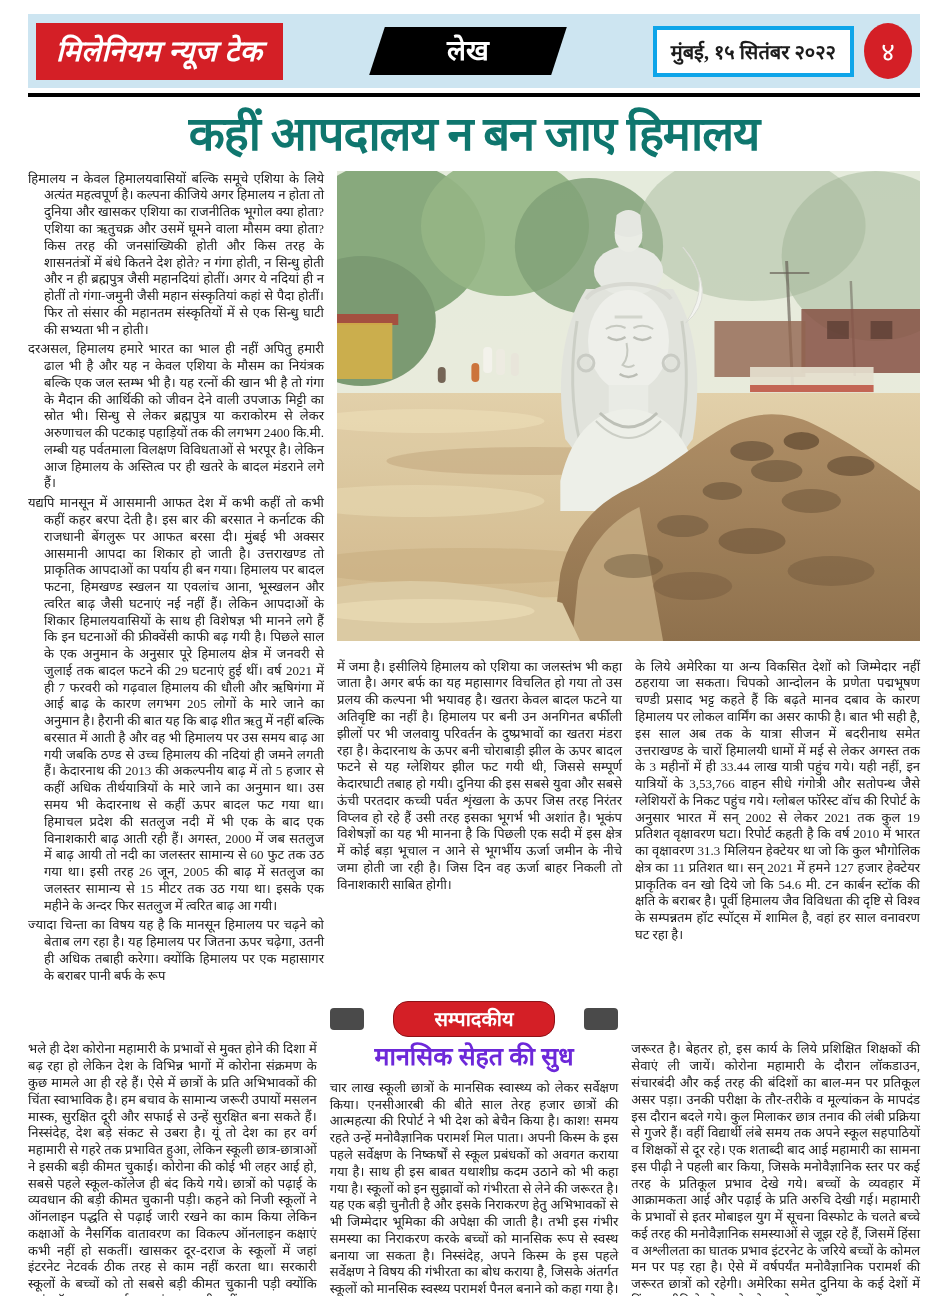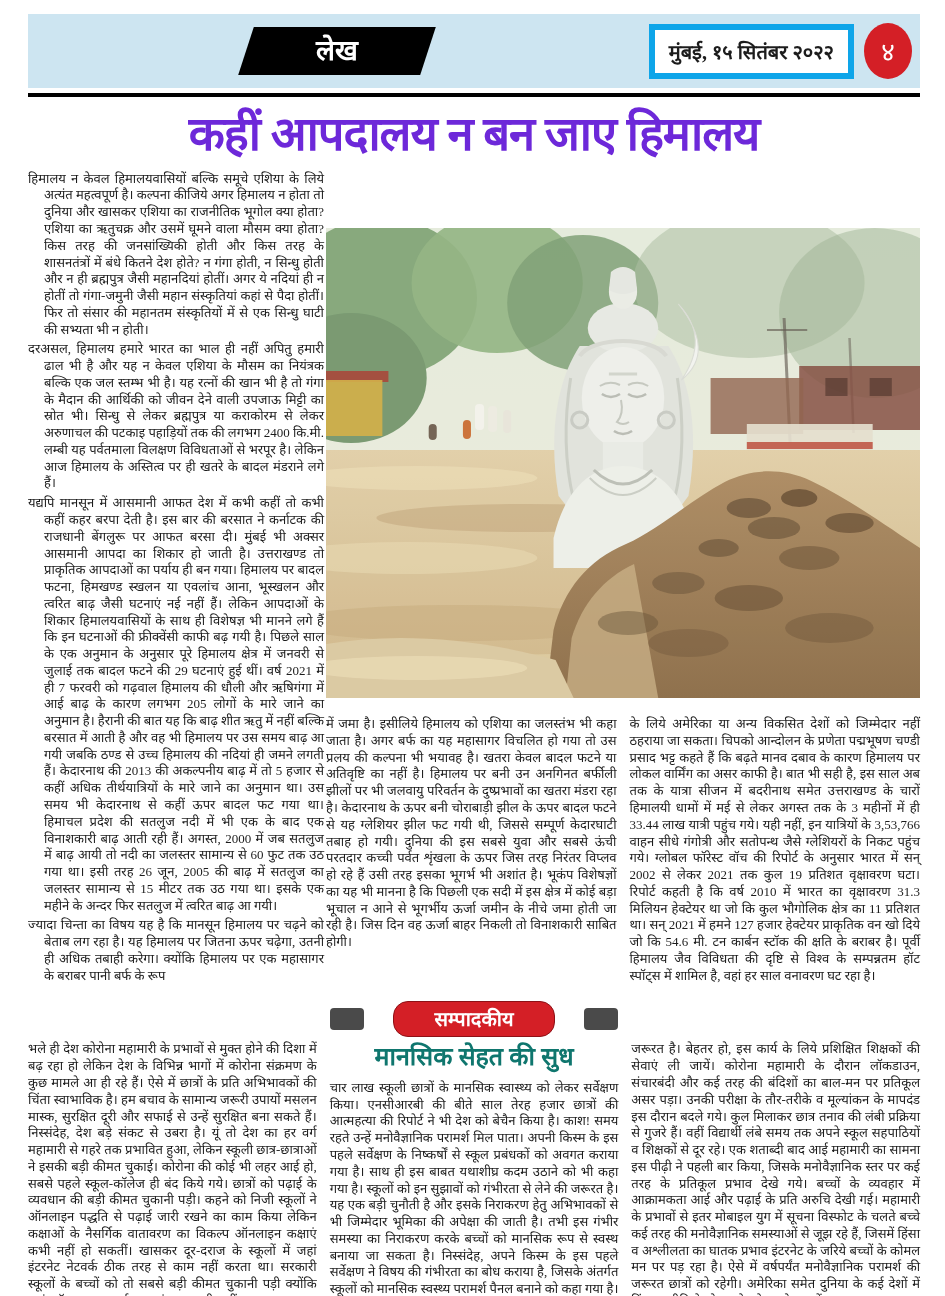--- a/index.html
+++ b/index.html
@@ -44,21 +44,21 @@
   .flag span {
     display: inline-block;
     transform: skewX(18deg);
     color: #fff;
     font-weight: bold;
     font-size: 28px;
     line-height: 1;
   }
   .date-box {
     background: #fff;
-    border: 6px solid #0ea5e9;
+    border: 4px solid #0ea5e9;
     font-weight: bold;
     font-size: 20px;
     padding: 8px 14px;
     white-space: nowrap;
   }
   .page-circle {
     width: 48px; height: 56px;
     background: #d41f26;
     border-radius: 50%;
     color: #fff;
@@ -66,28 +66,28 @@
     display: flex; align-items: center; justify-content: center;
     flex: none;
   }
   .rule { height: 4px; background: #000; margin-top: 5px; }
 
   
   h1.headline {
     text-align: center;
     font-size: 47px;
     font-weight: bold;
-    color: #6d28d9;
+    color: #0f766e;
     margin: 12px 0 10px;
     letter-spacing: -1px;
     line-height: 1.1;
   }
 
   
-  .top-section { display: flex; gap: 2px; align-items: flex-end; }
+  .top-section { display: flex; gap: 13px; }
   .col-left { width: 296px; flex: none; }
   .right-zone { flex: 1; min-width: 0; }
   .photo-frame { width: 100%; height: 470px; }
   .photo-frame svg { width: 100%; height: 100%; display: block; }
   .two-cols { display: flex; gap: 13px; margin-top: 18px; }
   .two-cols .col { flex: 1; min-width: 0; }
 
   p.body {
     font-size: 13px;
     line-height: 1.29;
@@ -116,31 +116,32 @@
     font-weight: bold;
     font-size: 20px;
     line-height: 1;
     padding: 7px 40px;
     white-space: nowrap;
   }
   h2.ed-head {
     text-align: center;
     font-size: 25px;
     font-weight: bold;
-    color: #0f766e;
+    color: #6d28d9;
     margin: 0 0 9px;
     line-height: 1.1;
   }
 </style>
 </head>
 <body>
 
 <div class="page">
 
   <div class="masthead">
+    <div class="brand-box">मिलेनियम न्यूज टेक</div>
     <div class="flag-wrap">
       <div class="flag">
         <span>लेख</span>
       </div>
     </div>
     <div class="date-box">मुंबई, १५ सितंबर २०२२</div>
     <div class="page-circle">
       <span>४</span>
     </div>
   </div>

